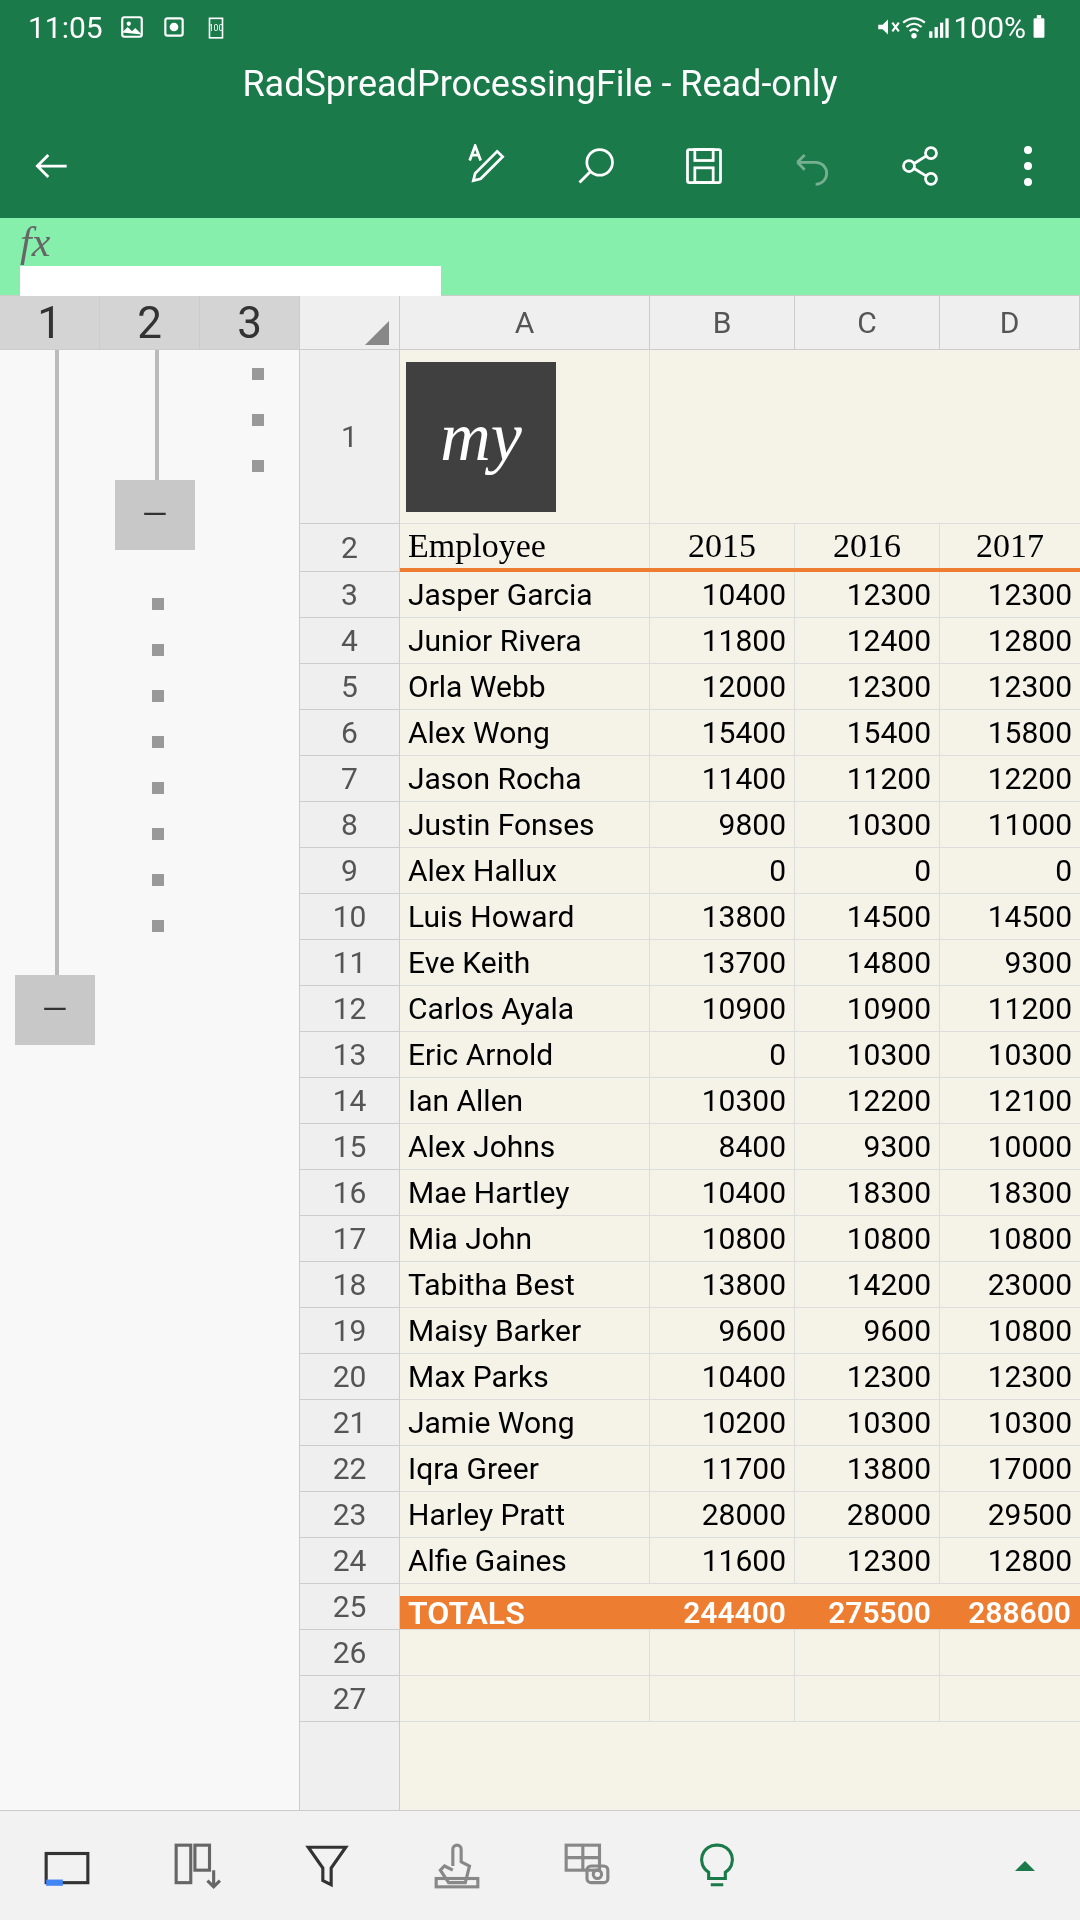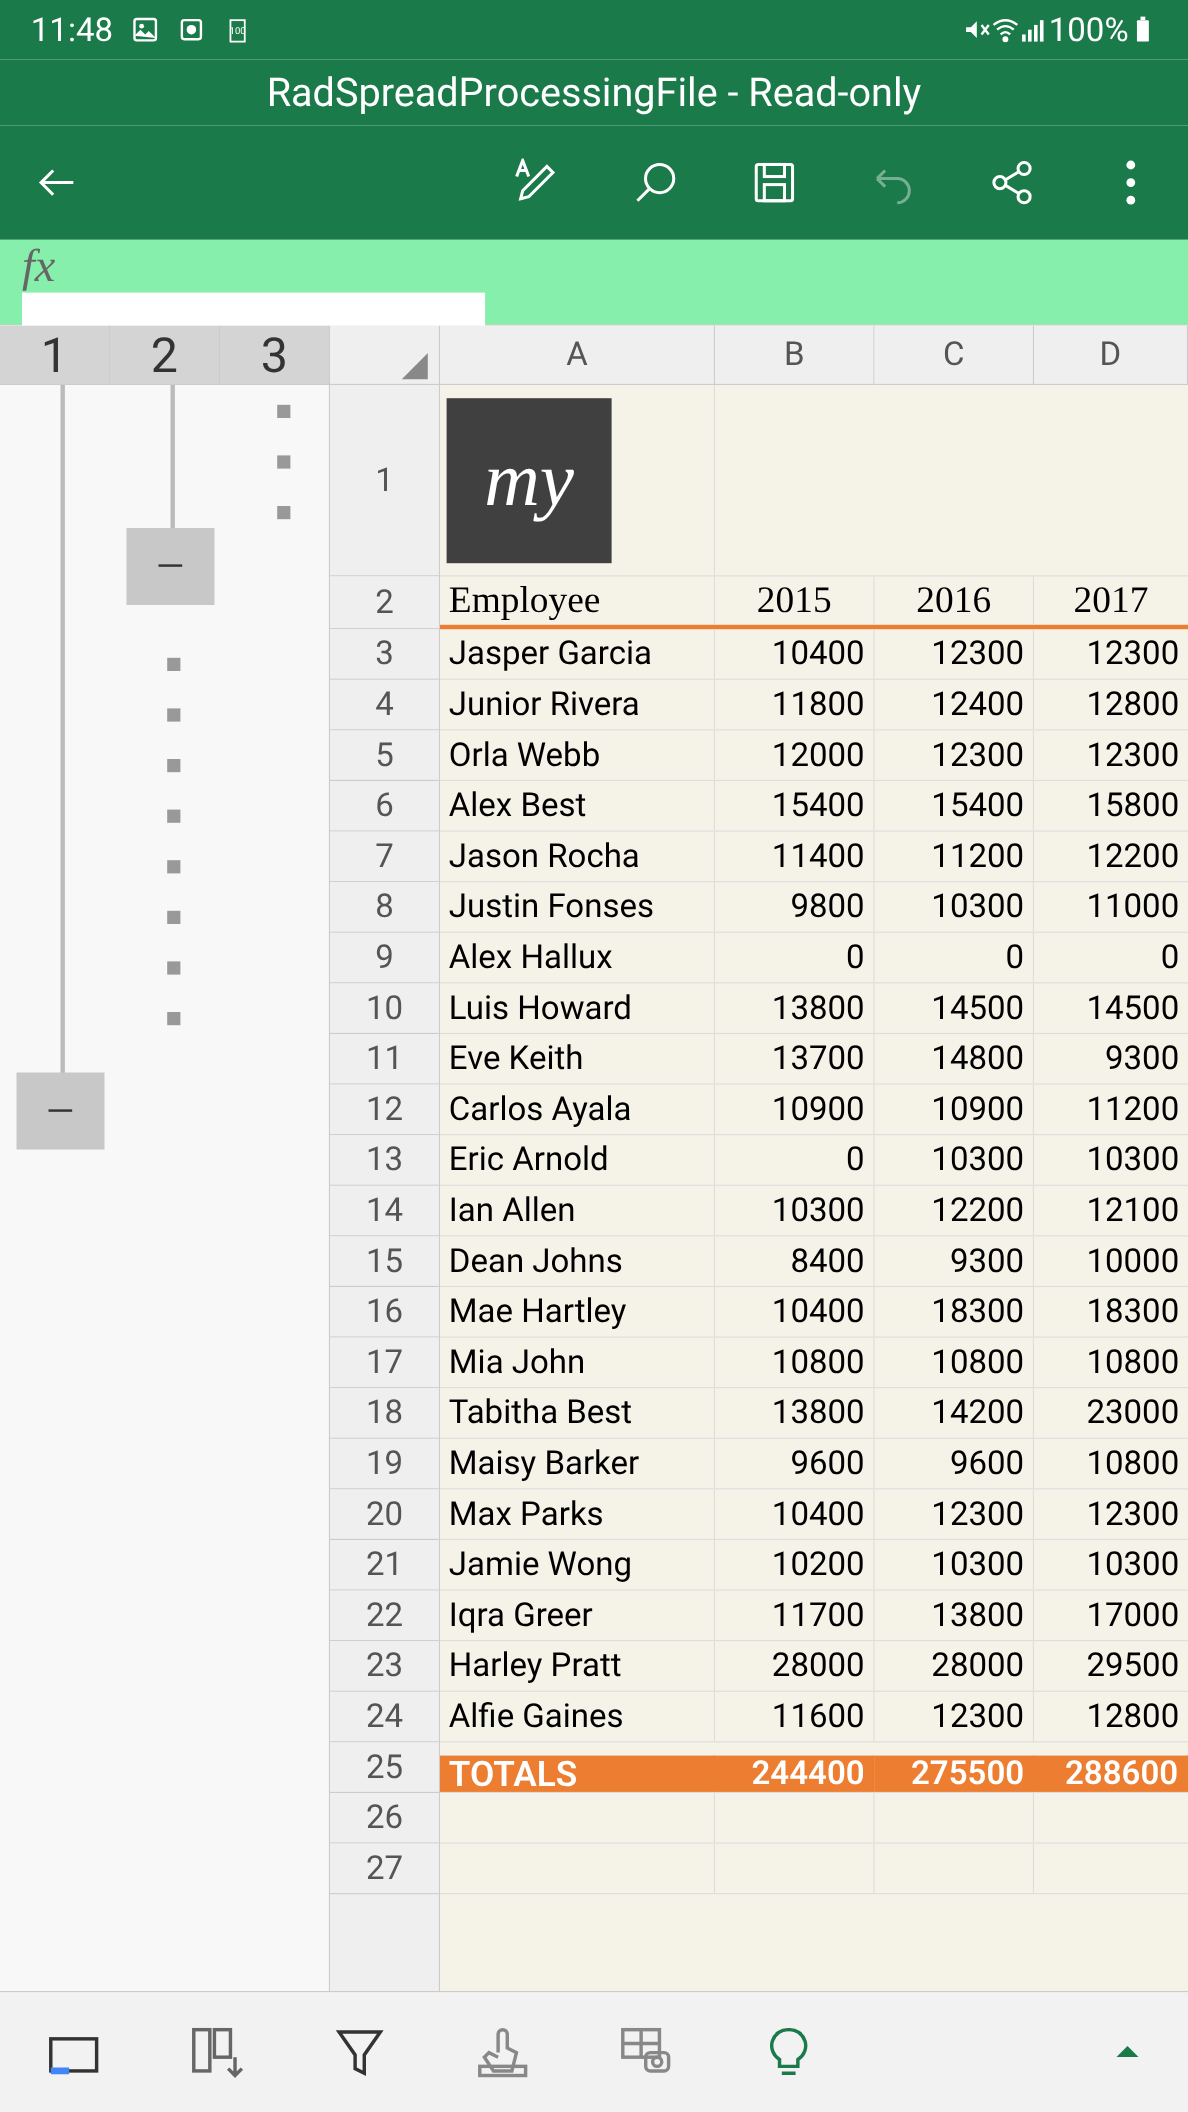--- a/index.html
+++ b/index.html
@@ -84,21 +84,21 @@
     .bottom-icon { width: 54px; height: 54px; display: flex; align-items: center; justify-content: center; color: #555; cursor: pointer; }
     .bottom-icon svg { width: 50px; height: 50px; }
     .bottom-spacer { flex: 1; }
     .bottom-chevron { color: #1b7a4a; font-size: 30px; cursor: pointer; }
   </style>
 </head>
 <body>
 
 <div class="status-bar">
   <div class="status-left">
-    <span>11:48</span>
+    <span>11:05</span>
     <span class="status-icon">
         <svg viewBox="0 0 24 24" fill="#fff">
           <rect x="3" y="3" width="18" height="18" rx="2" stroke="#fff" stroke-width="2" fill="none"></rect>
           <circle cx="9" cy="9" r="2"></circle>
           <path d="M3 17l5-5 4 4 3-3 6 6"></path>
         </svg>
       </span>
     <span class="status-icon">
         <svg viewBox="0 0 24 24" fill="#fff">
           <rect x="4" y="4" width="16" height="16" rx="2" fill="none" stroke="#fff" stroke-width="2"></rect>
@@ -301,21 +301,21 @@
             <div class="cell cell-C">12400</div>
             <div class="cell cell-D">12800</div>
           </div>
           <div class="data-row">
             <div class="cell cell-A">Orla Webb</div>
             <div class="cell cell-B">12000</div>
             <div class="cell cell-C">12300</div>
             <div class="cell cell-D">12300</div>
           </div>
           <div class="data-row">
-            <div class="cell cell-A">Alex Best</div>
+            <div class="cell cell-A">Alex Wong</div>
             <div class="cell cell-B">15400</div>
             <div class="cell cell-C">15400</div>
             <div class="cell cell-D">15800</div>
           </div>
           <div class="data-row">
             <div class="cell cell-A">Jason Rocha</div>
             <div class="cell cell-B">11400</div>
             <div class="cell cell-C">11200</div>
             <div class="cell cell-D">12200</div>
           </div>
@@ -355,21 +355,21 @@
             <div class="cell cell-C">10300</div>
             <div class="cell cell-D">10300</div>
           </div>
           <div class="data-row">
             <div class="cell cell-A">Ian Allen</div>
             <div class="cell cell-B">10300</div>
             <div class="cell cell-C">12200</div>
             <div class="cell cell-D">12100</div>
           </div>
           <div class="data-row">
-            <div class="cell cell-A">Dean Johns</div>
+            <div class="cell cell-A">Alex Johns</div>
             <div class="cell cell-B">8400</div>
             <div class="cell cell-C">9300</div>
             <div class="cell cell-D">10000</div>
           </div>
           <div class="data-row">
             <div class="cell cell-A">Mae Hartley</div>
             <div class="cell cell-B">10400</div>
             <div class="cell cell-C">18300</div>
             <div class="cell cell-D">18300</div>
           </div>

